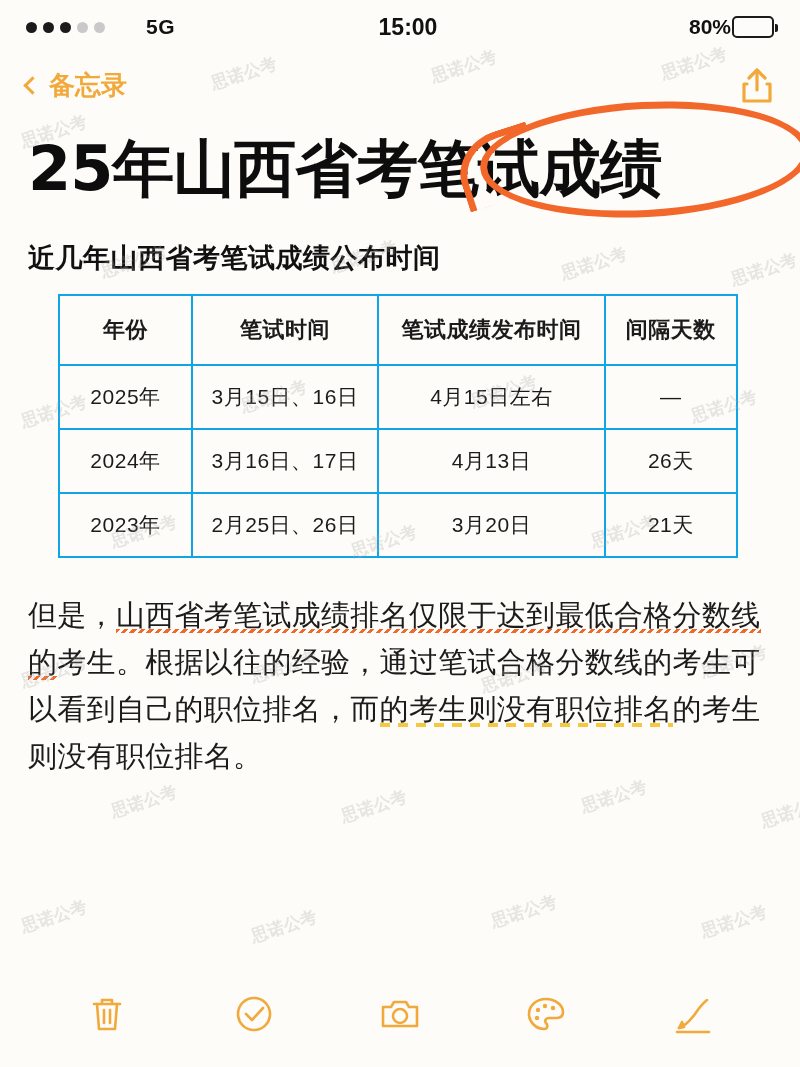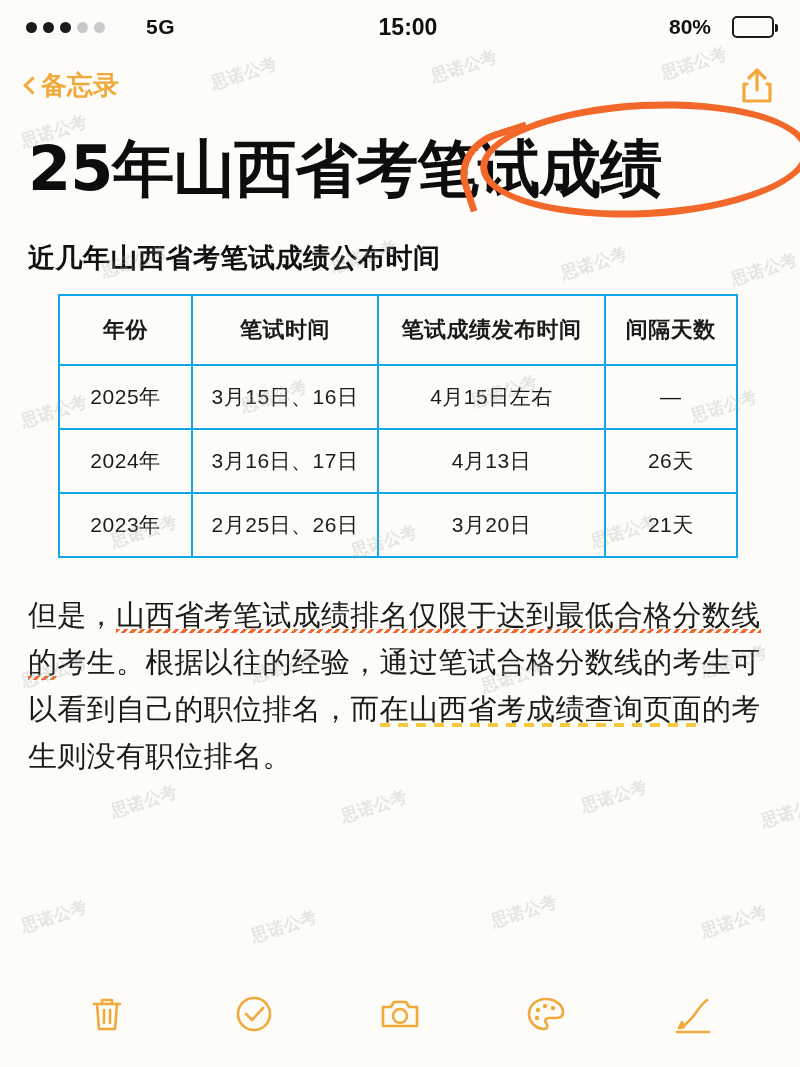--- a/index.html
+++ b/index.html
@@ -30,41 +30,41 @@
   .sb-left { display: flex; align-items: center; gap: 41px; }
   .dots { display: flex; align-items: center; gap: 6px; }
   .dot { width: 11px; height: 11px; border-radius: 50%; background: #1b1b1b; }
   .dot.off { background: #c9c9c9; }
   .sb-net { font-size: 21px; font-weight: bold; letter-spacing: .5px; }
   .sb-time {
     position: absolute; left: 16px; right: 0; text-align: center;
     font-size: 23px; font-weight: bold;
   }
   .sb-right {
-    margin-left: auto; display: flex; align-items: center; gap: 21px;
+    margin-left: auto; display: flex; align-items: center; gap: 1px;
     position: relative; z-index: 2;
   }
   .batt-txt { font-size: 21px; font-weight: bold; }
   .batt {
     width: 42px; height: 22px; border: 2px solid #1b1b1b; border-radius: 5px;
     position: relative; padding: 2px;
   }
   .batt::after {
     content: ""; position: absolute; right: -6px; top: 6px;
     width: 3px; height: 8px; background: #1b1b1b; border-radius: 0 2px 2px 0;
   }
   .batt-fill { height: 100%; background: #1b1b1b; border-radius: 2px; width: 80%; }
 
   
   .navbar {
     height: 62px; display: flex; align-items: center;
     padding: 0 26px; position: relative;
   }
   .back {
-    display: flex; align-items: center; 
+    display: flex; align-items: center; gap: 8px;
     color: #f2a93b; font-size: 26px; font-weight: bold;
   }
   .chev {
     width: 13px; height: 13px; border-left: 3px solid #f2a93b;
     border-bottom: 3px solid #f2a93b; transform: rotate(45deg);
     display: inline-block; margin-right: 2px;
   }
   .share {
     margin-left: auto; width: 34px; height: 38px; position: relative;
   }
@@ -232,21 +232,21 @@
       <tr>
         <td class="c1">2023年</td>
         <td class="c2">2月25日、26日</td>
         <td class="c3">3月20日</td>
         <td class="c4">21天</td>
       </tr>
     </tbody>
       </table>
 
     <div class="para">
-      <p><span>但是，</span><span class="u-wave">山西省考笔试成绩排名仅限于达到最低合格分数线的</span><span>考生。根据以往的经验，通过笔试合格分数线的考生可以看到自己的职位排名，而</span><span class="u-dash">在山西省考成绩查询页面</span><span>的考生则没有职位排名。</span></p>
+      <p><span>但是，</span><span class="u-wave">山西省考笔试成绩排名仅限于达到最低合格分数线的</span><span>考生。根据以往的经验，通过笔试合格分数线的考生可以看到自己的职位排名，而</span><span class="u-dash">的考生则没有职位排名</span><span>的考生则没有职位排名。</span></p>
     </div>
   </div>
 
   <div id="wm-layer">
       <div class="wm" style="left: 20px; top: 120px;">思诺公考</div>
       <div class="wm" style="left: 210px; top: 62px;">思诺公考</div>
       <div class="wm" style="left: 430px; top: 55px;">思诺公考</div>
       <div class="wm" style="left: 660px; top: 52px;">思诺公考</div>
       <div class="wm" style="left: 100px; top: 250px;">思诺公考</div>
       <div class="wm" style="left: 330px; top: 245px;">思诺公考</div>

